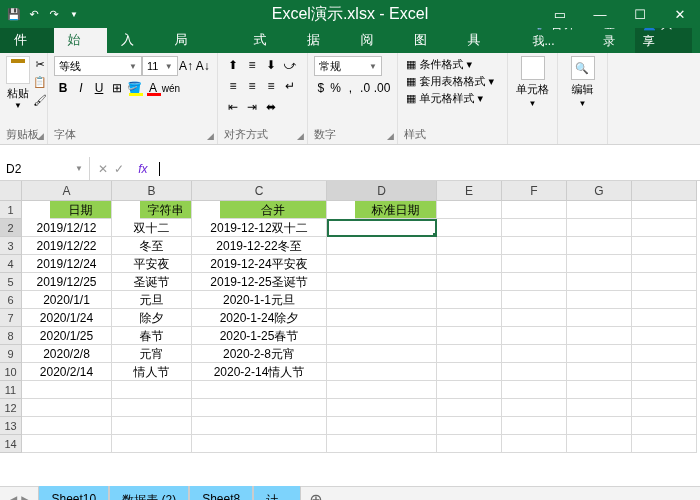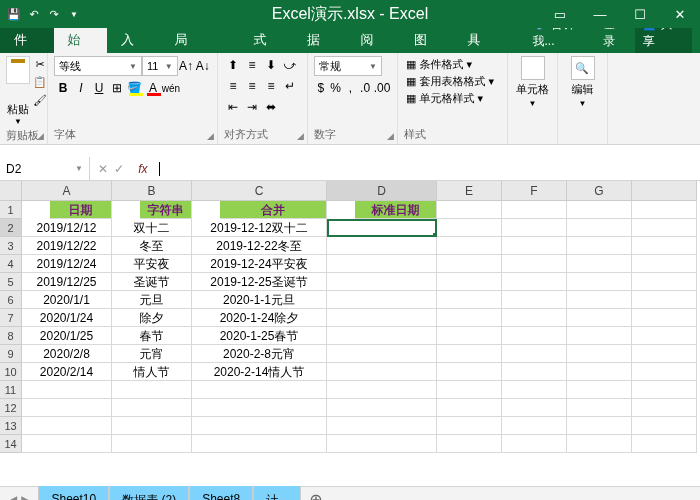--- a/index.html
+++ b/index.html
@@ -18,21 +18,21 @@
 .share { background: #0b5a2d; padding: 3px 8px; }
 .ribbon { background: #f3f3f3; border-bottom: 1px solid #d4d4d4; height: 92px; display: flex; }
 .group { border-right: 1px solid #e0e0e0; padding: 3px 6px 2px; display: flex; flex-direction: column; position: relative; }
 .group-label { text-align: left; font-size: 11px; color: #666; margin-top: auto; padding-top: 2px; }
 .group-label .corner { position: absolute; right: 3px; bottom: 3px; font-size: 9px; color: #888; }
 .clip { width: 48px; }
 .clip-main { display: flex; gap: 2px; }
 .paste { display: flex; flex-direction: column; align-items: center; width: 30px; }
 .paste-icon { width: 24px; height: 28px; background: #fff; border: 1px solid #d4d4d4; position: relative; }
 .paste-icon::before { content: ''; position: absolute; top: 2px; left: 4px; width: 14px; height: 4px; background: #b8860b; }
-.paste-label { font-size: 11px; margin-top: 18px; }
+.paste-label { font-size: 11px; margin-top: 2px; }
 .clip-side { display: flex; flex-direction: column; gap: 2px; }
 .small-icon { width: 16px; height: 16px; font-size: 11px; display: flex; align-items: center; justify-content: center; }
 .font-group { width: 170px; }
 .font-row { display: flex; gap: 0; align-items: center; margin-bottom: 3px; }
 .combo { background: #fff; border: 1px solid #c0c0c0; height: 20px; display: flex; align-items: center; padding: 0 4px; font-size: 11px; }
 .combo.font { width: 95px; }
 .combo.size { width: 38px; }
 .combo .dd { margin-left: auto; font-size: 8px; color: #666; }
 .btn-sm { width: 18px; height: 18px; display: flex; align-items: center; justify-content: center; font-size: 12px; border: 1px solid transparent; }
 .align-group { width: 90px; }
@@ -40,32 +40,32 @@
 .num-group { width: 90px; }
 .styles-group { width: 110px; }
 .style-item { display: flex; align-items: center; gap: 3px; font-size: 11px; padding: 1px 2px; }
 .cells-group, .edit-group { width: 50px; display: flex; flex-direction: column; align-items: center; }
 .big-btn { display: flex; flex-direction: column; align-items: center; font-size: 11px; gap: 2px; }
 .big-btn-icon { width: 24px; height: 24px; border: 1px solid #c0c0c0; background: #fff; }
 .namebox-row { height: 24px; border-bottom: 1px solid #d4d4d4; display: flex; align-items: center; background: #fff; margin-top: 12px; }
 .namebox { width: 90px; border-right: 1px solid #d4d4d4; padding: 0 6px; display: flex; align-items: center; height: 100%; }
 .namebox .dd { margin-left: auto; font-size: 8px; color: #888; }
 .fx-btns { display: flex; gap: 6px; padding: 0 8px; color: #999; align-items: center; }
-.fx-label { font-style: italic; color: #7f1d1d; padding: 0 6px; text-align: center; }
+.fx-label { font-style: italic; color: #6d28d9; padding: 0 6px; text-align: center; }
 .formula-input { flex: 1; padding: 0 6px; position: relative; }
 .cursor { display: inline-block; width: 1px; height: 14px; background: #000; vertical-align: middle; }
 .grid-wrap { position: relative; height: 305px; overflow: hidden; background: #fff; }
 .grid { display: grid; grid-template-columns: 22px 90px 80px 135px 110px 65px 65px 65px 65px; }
 .hdr { background: #e8e8e8; border-right: 1px solid #ccc; border-bottom: 1px solid #ccc; text-align: center; font-size: 12px; height: 20px; line-height: 20px; color: #444; }
 .hdr.corner { background: #e8e8e8; }
 .hdr.sel { background: #d4d4d4; }
 .rowhdr { background: #e8e8e8; border-right: 1px solid #ccc; border-bottom: 1px solid #ccc; text-align: center; font-size: 11px; height: 18px; line-height: 18px; color: #444; }
 .rowhdr.sel { background: #d4d4d4; }
 .cell { border-right: 1px solid #d9d9d9; border-bottom: 1px solid #d9d9d9; height: 18px; line-height: 18px; text-align: center; font-size: 12px; padding: 0 4px; overflow: hidden; white-space: nowrap; }
-.cell.th { background: #92d050; color: #701a75; font-weight: bold; margin-left: 28px; }
+.cell.th { background: #92d050; color: #000000; font-weight: normal; margin-left: 28px; }
 .cell.active { border: 2px solid #227447; height: 18px; line-height: 16px; position: relative; }
 .cell.active::after { content: ''; position: absolute; right: -3px; bottom: -3px; width: 5px; height: 5px; background: #227447; }
 .sheetbar { height: 26px; border-top: 1px solid #d4d4d4; background: #f3f3f3; display: flex; align-items: center; font-size: 12px; }
 .sheet-nav { display: flex; gap: 4px; padding: 0 8px; color: #888; }
 .sheet-tab { padding: 16px 12px; border: 1px solid #ccc; background: #7dd3fc; border-bottom: none; font-size: 12px; }
 .sheet-tab.active { border-bottom: 2px solid #227447; }
 .sheet-add { padding: 0 8px; font-size: 16px; color: #666; }
 </style>
 </head>
 <body>

